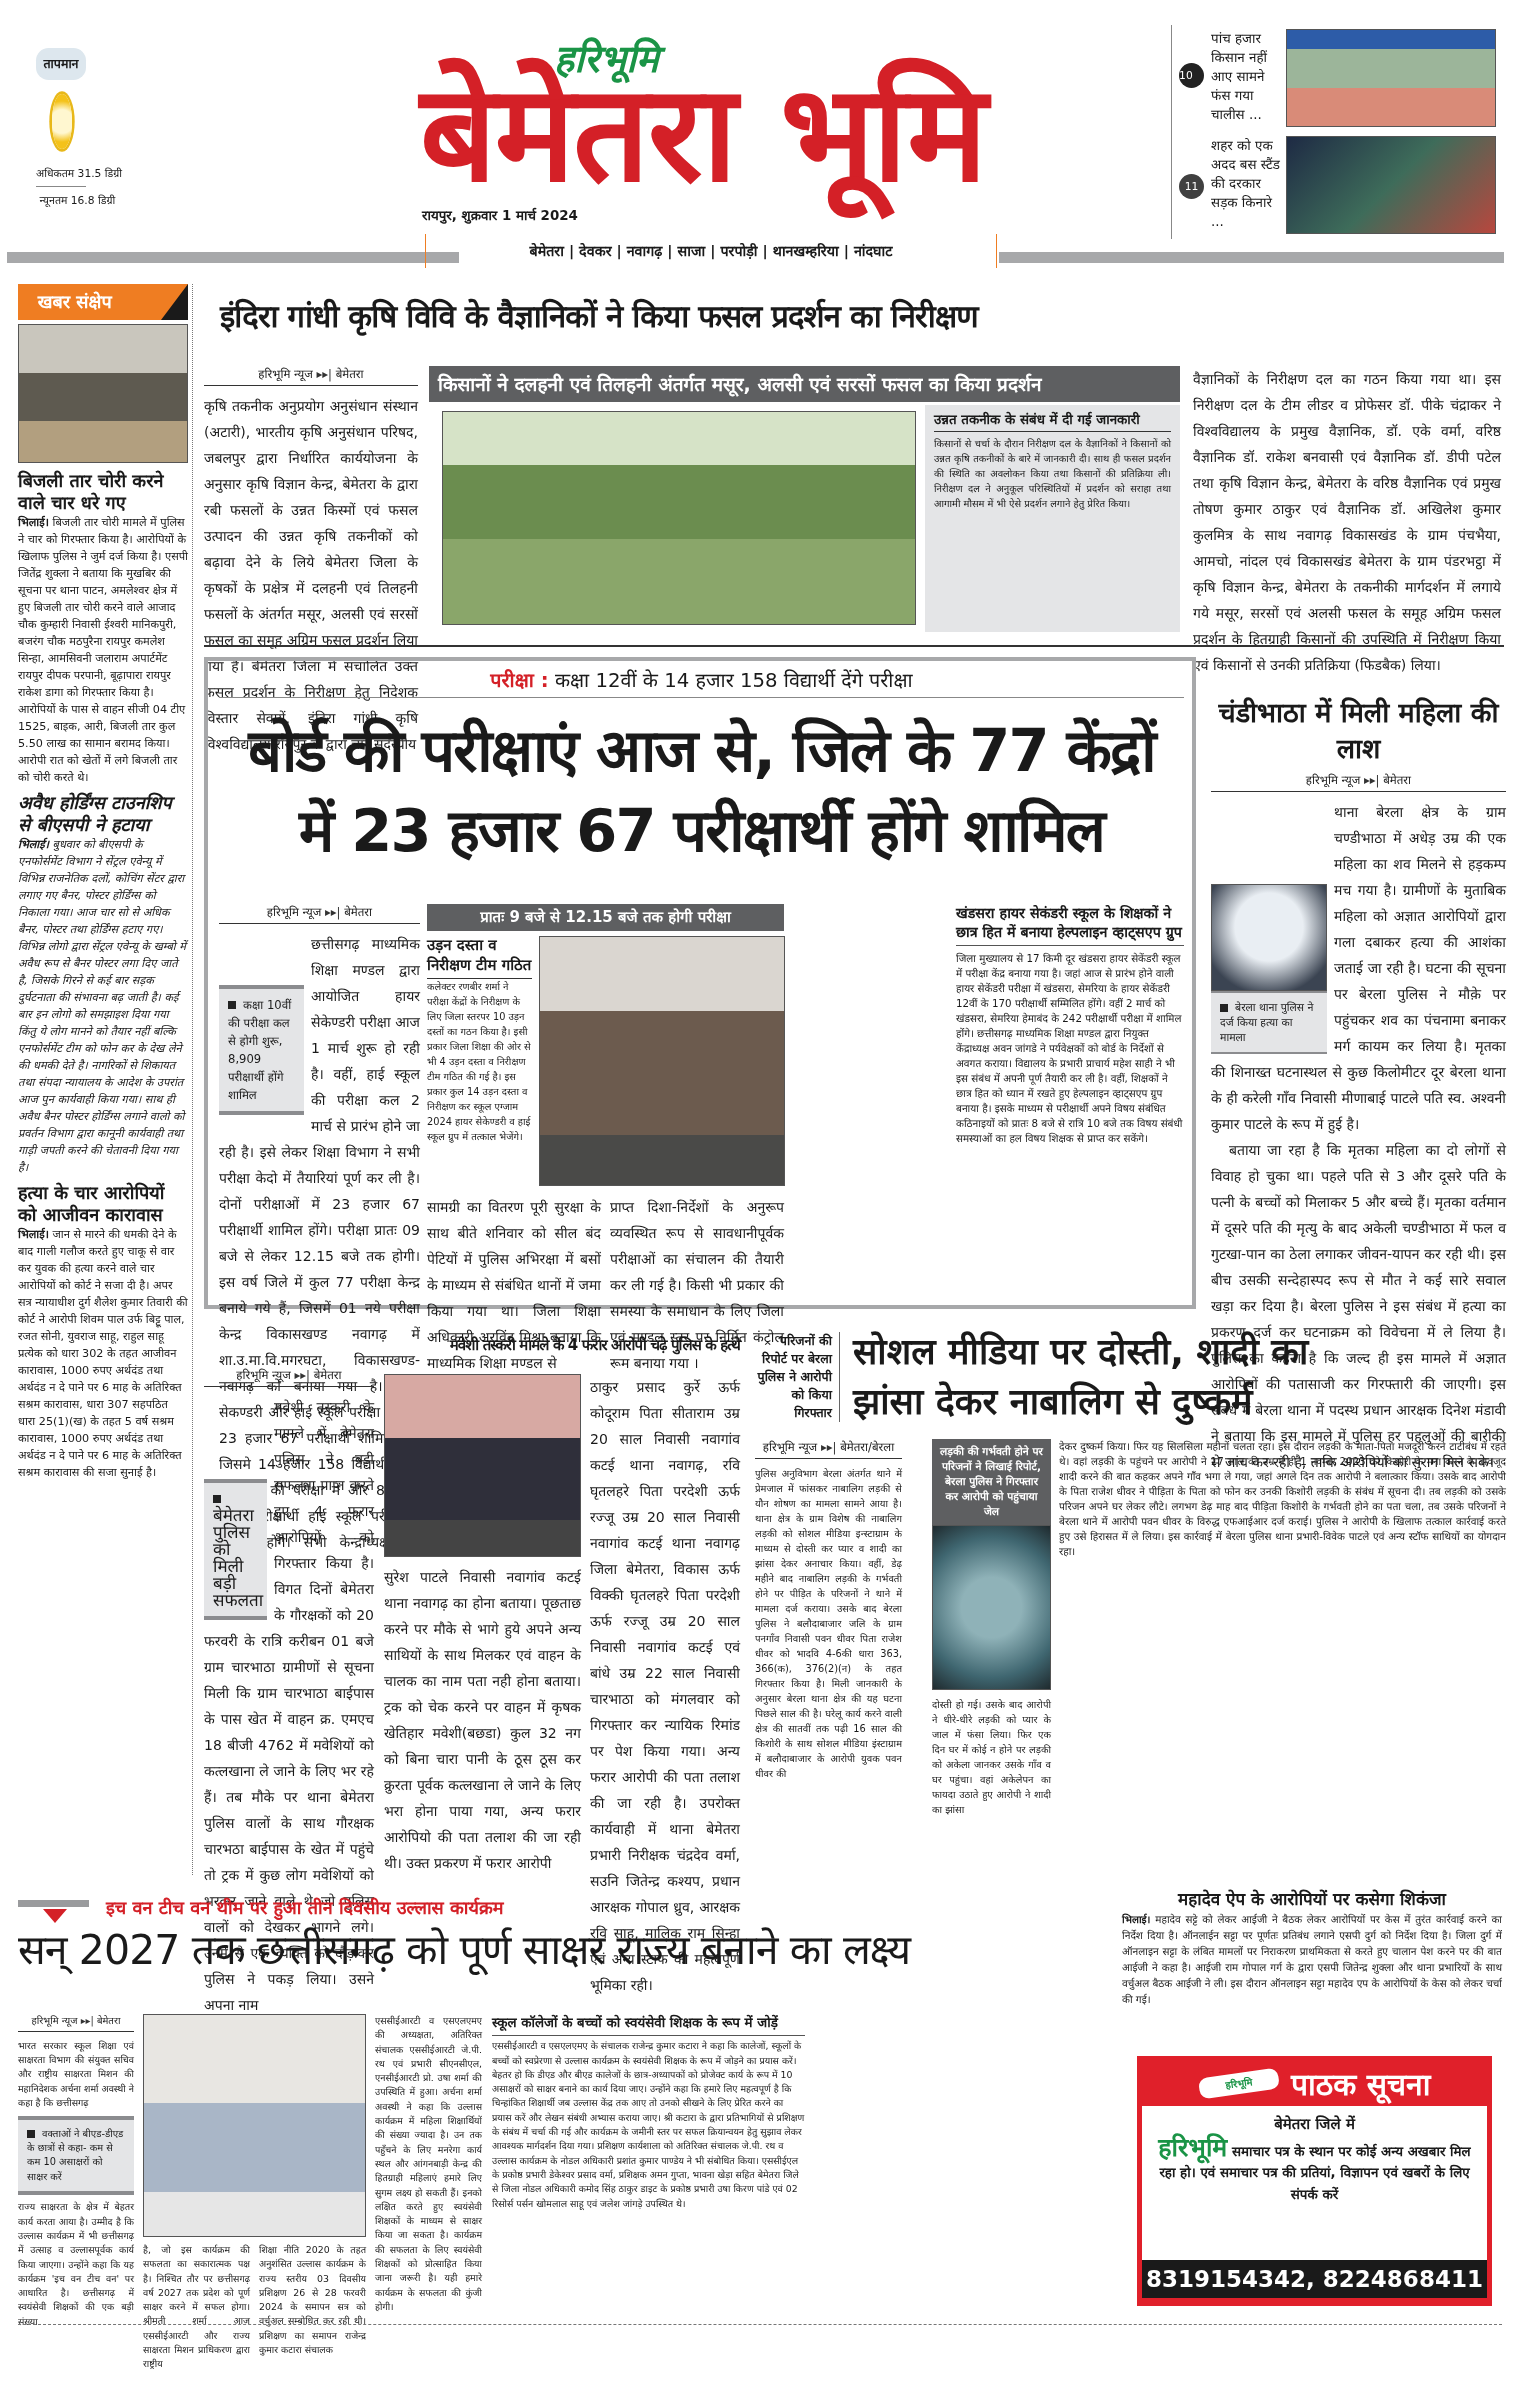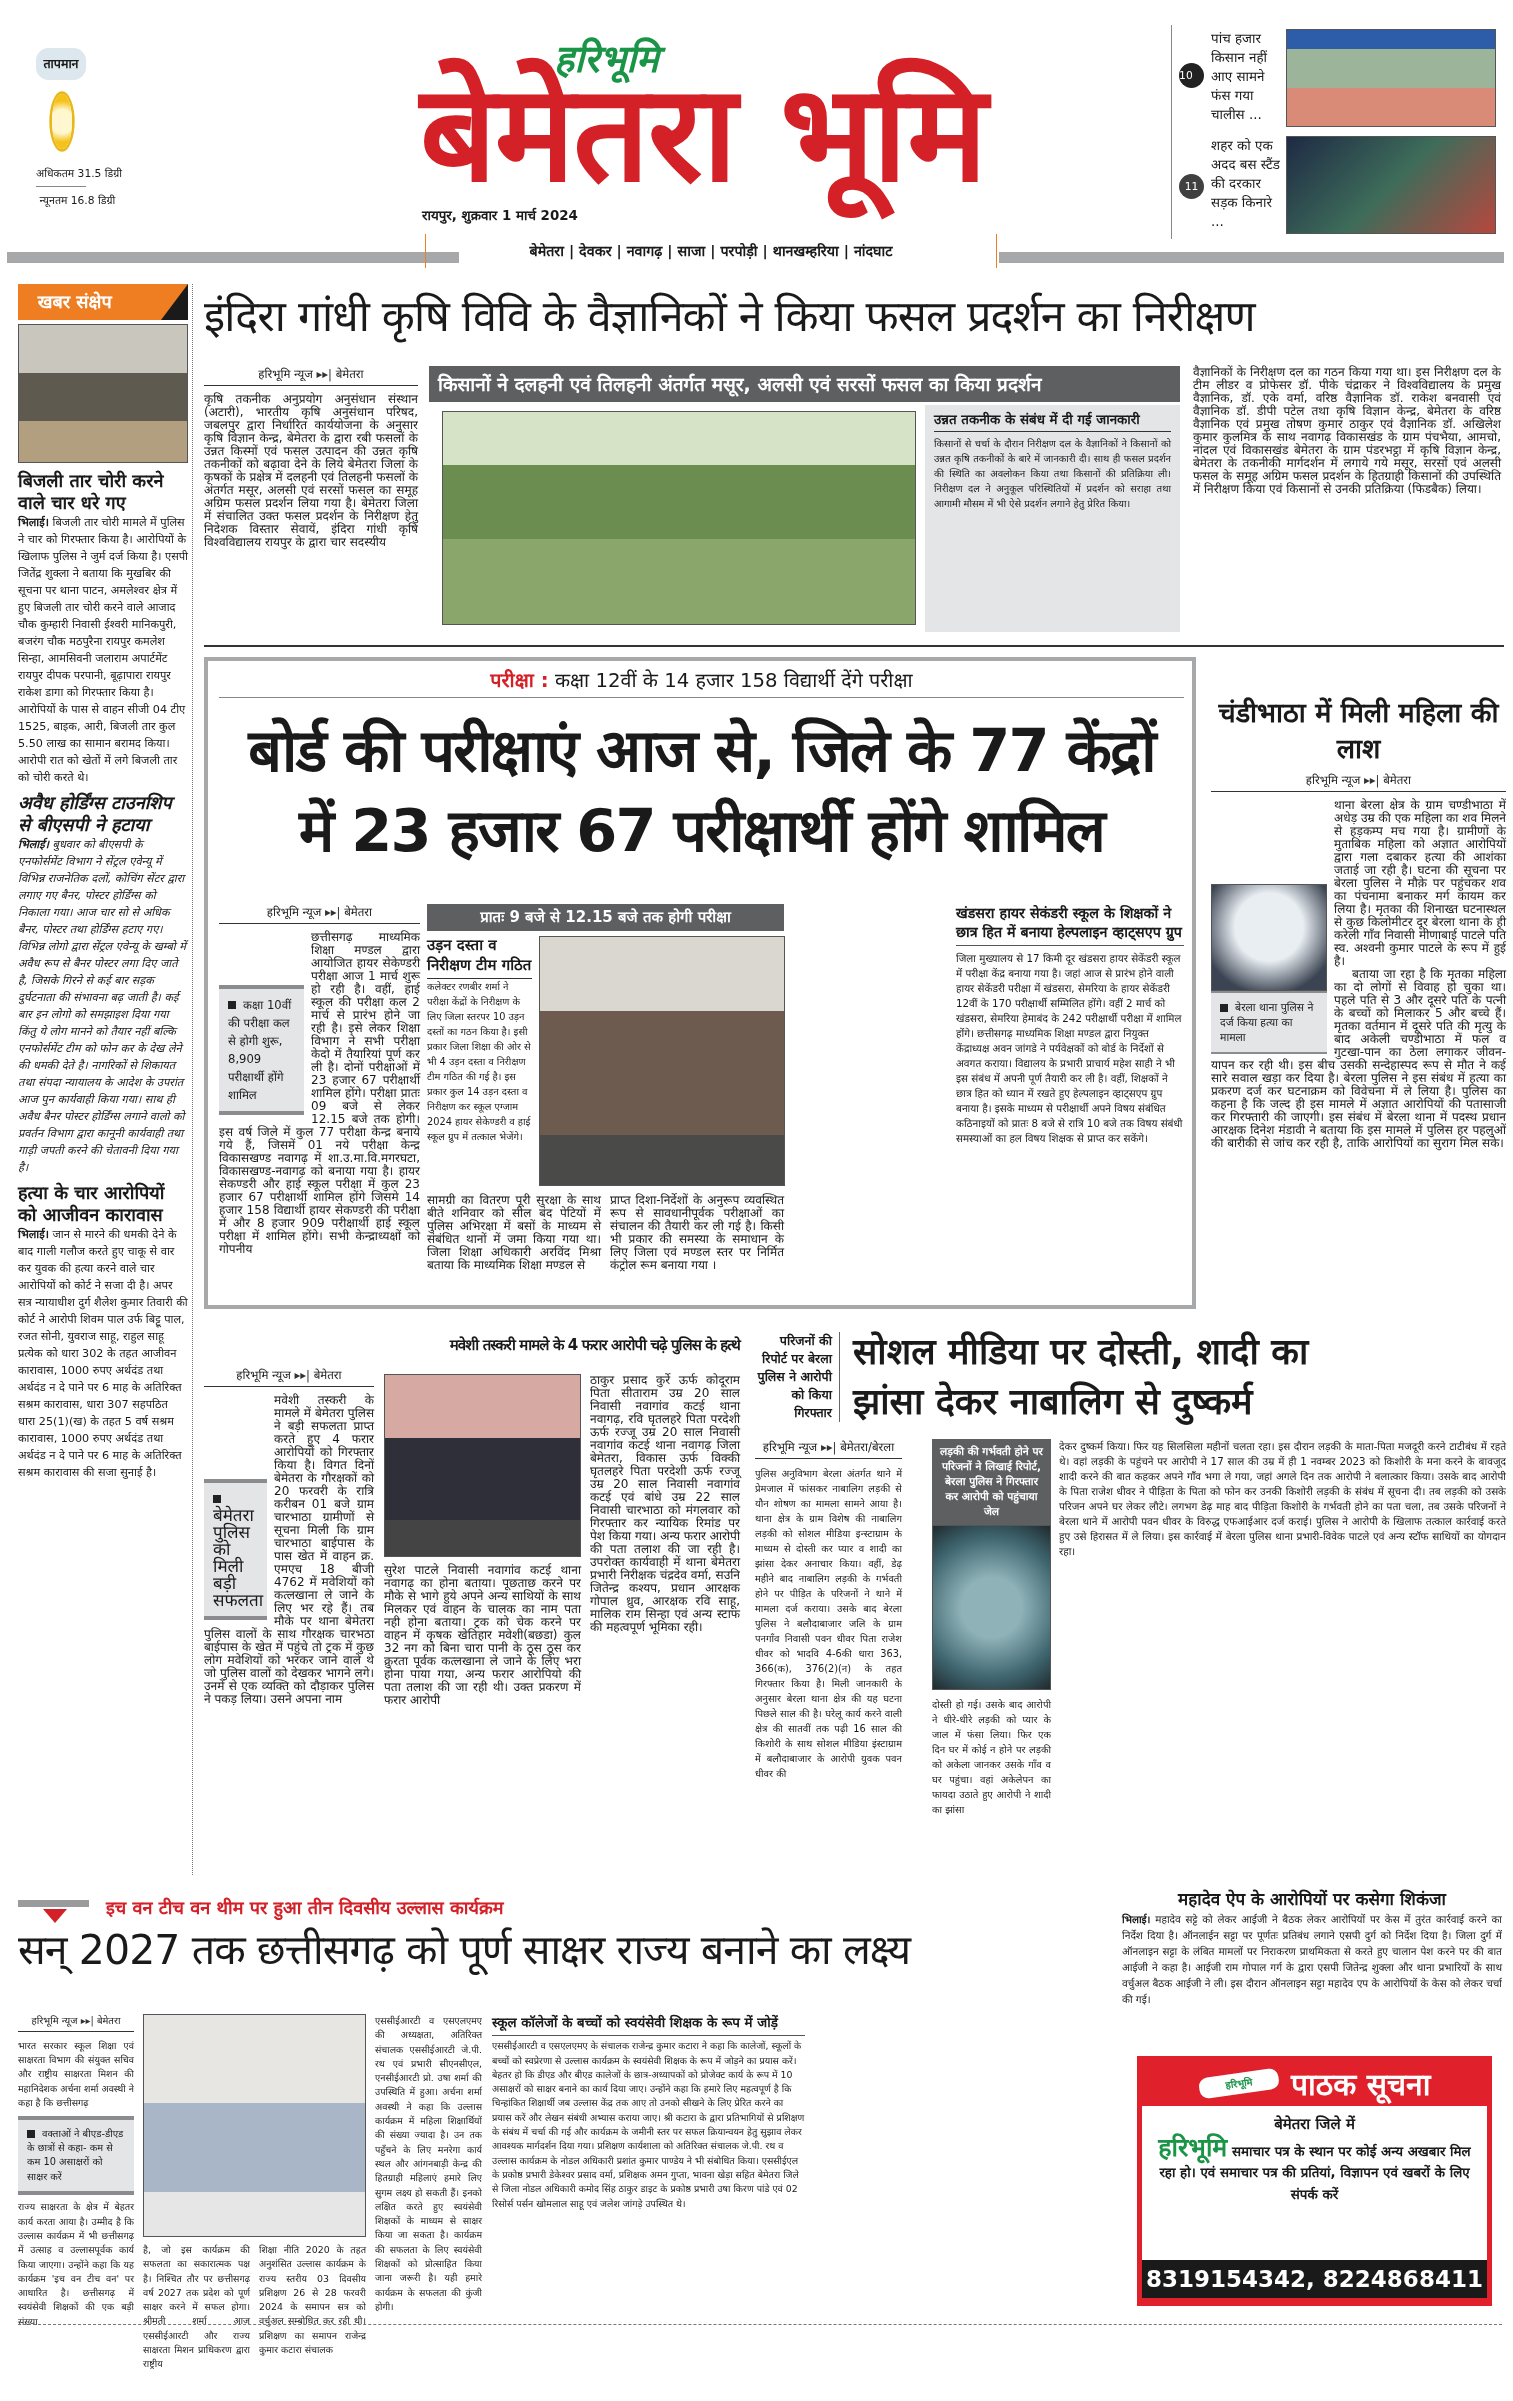--- a/index.html
+++ b/index.html
@@ -1,19 +1,19 @@
 <!DOCTYPE html>
 <html style="font-size:14.3px"><head>
 <meta charset="utf-8">
 <style>
   * { box-sizing: border-box; margin: 0; padding: 0; }
   html, body { width: 1514px; height: 2401px; background: #ffffff; overflow: hidden; }
   body { font-family: "DejaVu Sans", "Liberation Sans", sans-serif; color: #1a1a1a; position: relative; }
   .abs { position: absolute; }
-  p.body { font-size: 12px; line-height: 13px; text-align: justify; }
+  p.body { font-size: 14px; line-height: 26px; text-align: justify; }
   .byline { font-size: 11.6px; text-align: center; border-bottom: 1.8px solid #333; padding-bottom: 3.6px; margin-bottom: 7.1px; }
   .byline .arrow { color: #333; }
   .photo { background: linear-gradient(135deg, #7a8a6a, #4b5a3e); border: 0.9px solid #555; }
   .callout { background: #e4e5e7; border-top: 4.5px solid #8b8c8f; border-bottom: 4.5px solid #8b8c8f; padding: 7.1px 9px; font-size: 13.4px; line-height: 19.7px; }
   .callout .sq { display: inline-block; width: 8px; height: 8px; background: #222; margin-right: 7.1px; vertical-align: middle; }
   .greybar { background: #5e5f61; color: #fff; font-weight: bold; padding: 3.6px 9px; }
   .dotted-v { border-left: 0.9px dotted #777; }
   .solid-rule { border-top: 2.7px solid #333; }
 </style>
 </head>
@@ -86,21 +86,21 @@
     <h3 style="font-size:18px;line-height:22.3px;">हत्या के चार आरोपियों को आजीवन कारावास</h3>
     <p class="body" style="font-size:11.2px;line-height:17px;text-align:left;">
       <b>भिलाई।</b>
       <span>जान से मारने की धमकी देने के बाद गाली गलौज करते हुए चाकू से वार कर युवक की हत्या करने वाले चार आरोपियों को कोर्ट ने सजा दी है। अपर सत्र न्यायाधीश दुर्ग शैलेश कुमार तिवारी की कोर्ट ने आरोपी शिवम पाल उर्फ बिट्टू पाल, रजत सोनी, युवराज साहू, राहुल साहू प्रत्येक को धारा 302 के तहत आजीवन कारावास, 1000 रुपए अर्थदंड तथा अर्थदंड न दे पाने पर 6 माह के अतिरिक्त सश्रम कारावास, धारा 307 सहपठित धारा 25(1)(ख) के तहत 5 वर्ष सश्रम कारावास, 1000 रुपए अर्थदंड तथा अर्थदंड न दे पाने पर 6 माह के अतिरिक्त सश्रम कारावास की सजा सुनाई है।</span>
     </p>
   </div>
 </div>
 <div class="abs dotted-v" style="left:192px;top:284px;height:1591px;"></div>
 
 <div class="abs" style="left:204px;top:284px;width:1300px;height:89px;">
-  <h1 style="font-size:43px;font-weight:normal;line-height:64px;white-space:nowrap;letter-spacing:-0.9px;">इंदिरा गांधी कृषि विवि के वैज्ञानिकों ने किया फसल प्रदर्शन का निरीक्षण</h1>
+  <h1 style="font-size:31px;font-weight:bold;line-height:64px;white-space:nowrap;letter-spacing:-0.9px;margin-left:16px;">इंदिरा गांधी कृषि विवि के वैज्ञानिकों ने किया फसल प्रदर्शन का निरीक्षण</h1>
 </div>
 <div class="abs" style="left:204px;top:366px;width:214px;">
   <div class="byline">
     <span>हरिभूमि न्यूज</span>
     <span class="arrow">▸▸|</span>
     <span>बेमेतरा</span>
   </div>
   <p class="body">कृषि तकनीक अनुप्रयोग अनुसंधान संस्थान (अटारी), भारतीय कृषि अनुसंधान परिषद, जबलपुर द्वारा निर्धारित कार्ययोजना के अनुसार कृषि विज्ञान केन्द्र, बेमेतरा के द्वारा रबी फसलों के उन्नत किस्मों एवं फसल उत्पादन की उन्नत कृषि तकनीकों को बढ़ावा देने के लिये बेमेतरा जिला के कृषकों के प्रक्षेत्र में दलहनी एवं तिलहनी फसलों के अंतर्गत मसूर, अलसी एवं सरसों फसल का समूह अग्रिम फसल प्रदर्शन लिया गया है। बेमेतरा जिला में संचालित उक्त फसल प्रदर्शन के निरीक्षण हेतु निदेशक विस्तार सेवायें, इंदिरा गांधी कृषि विश्वविद्यालय रायपुर के द्वारा चार सदस्यीय</p>
 </div>
 <div class="abs" style="left:429px;top:366px;width:751px;height:268px;">

